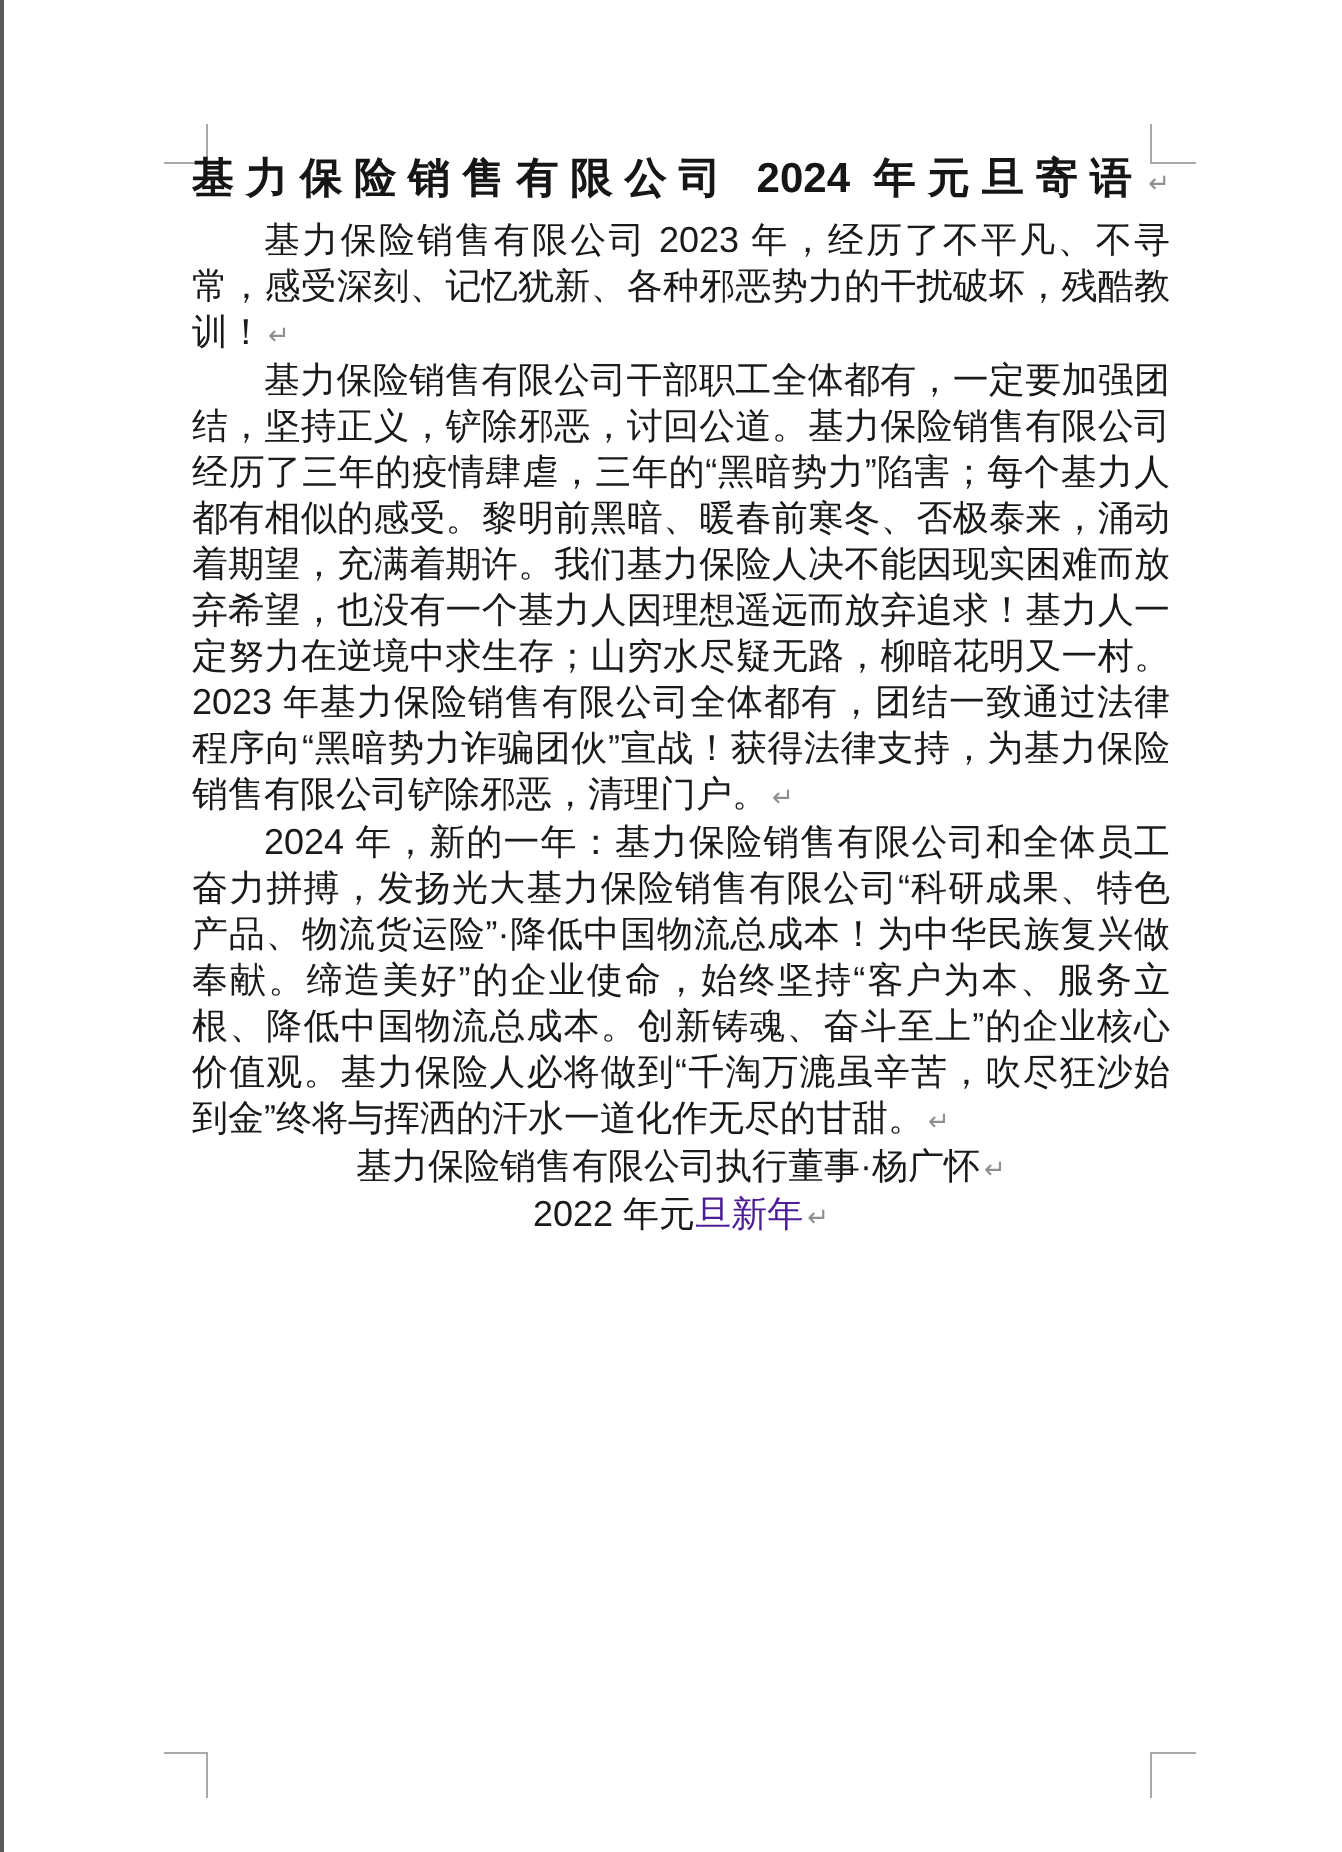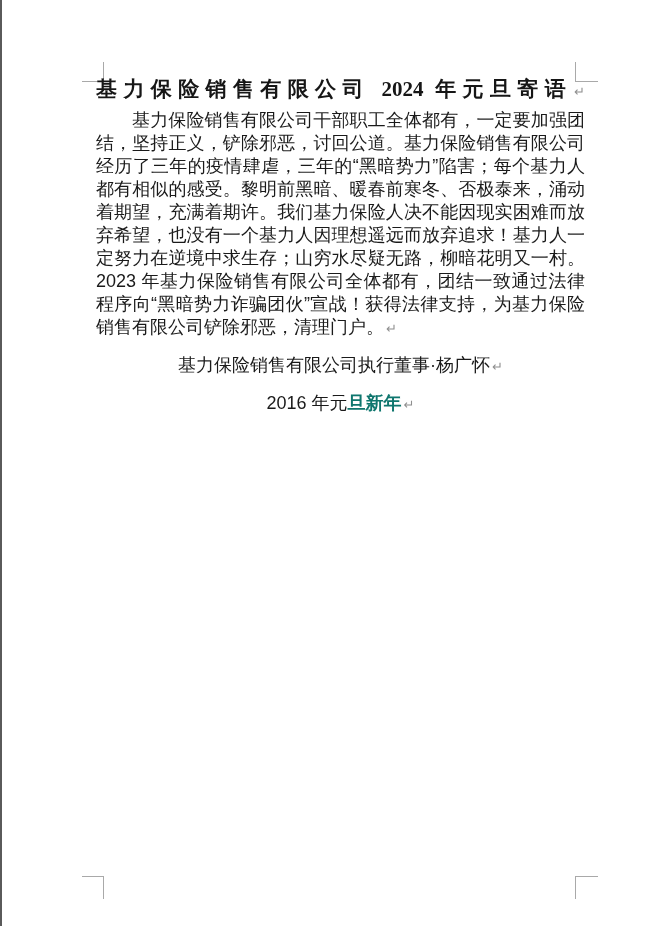--- a/index.html
+++ b/index.html
@@ -41,58 +41,59 @@
   }
   .doc-title {
     margin: 0 0 4px 0;
     font-size: 21px;
     font-weight: bold;
     line-height: 27px;
     text-align: justify;
     text-align-last: justify;
     white-space: nowrap;
     color: #161616;
-    font-family: Liberation Serif, serif;
   }
   .para {
     margin: 0;
     font-size: 18px;
     line-height: 23px;
     text-align: justify;
     color: #1a1a1a;
   }
   .para.bold { font-weight: bold; color: #141414; }
   .para.indent { text-indent: 2em; }
-  .para.center { text-align: center; text-indent: 0; margin-top: 14px; }
+  .para.center { text-align: center; text-indent: 0; }
   .pilcrow {
     color: #8f8f8f;
     font-size: 13px;
     font-weight: normal;
     margin-left: 2px;
   }
-  .bold-run { font-weight: bold; color: #0f766e; }
+  .bold-run { font-weight: normal; color: #4c1d95; }
 </style>
 </head>
 <body>
 
 <div class="window-edge"></div>
 
 <div class="crop tl"></div>
 <div class="crop tr"></div>
 <div class="crop bl"></div>
 <div class="crop br"></div>
 
 <div class="page-body">
 
   <h1 class="doc-title"><span>基力保险销售有限公司 2024 年元旦寄语</span><span class="pilcrow">↵</span></h1>
 
 
+  <p class="para indent"><span>基力保险销售有限公司 2023 年，经历了不平凡、不寻常，感受深刻、记忆犹新、各种邪恶势力的干扰破坏，残酷教训！</span><span class="pilcrow">↵</span></p>
 
 
   <p class="para indent"><span>基力保险销售有限公司干部职工全体都有，一定要加强团结，坚持正义，铲除邪恶，讨回公道。基力保险销售有限公司经历了三年的疫情肆虐，三年的“黑暗势力”陷害；每个基力人都有相似的感受。黎明前黑暗、暖春前寒冬、否极泰来，涌动着期望，充满着期许。我们基力保险人决不能因现实困难而放弃希望，也没有一个基力人因理想遥远而放弃追求！基力人一定努力在逆境中求生存；山穷水尽疑无路，柳暗花明又一村。2023 年基力保险销售有限公司全体都有，团结一致通过法律程序向“黑暗势力诈骗团伙”宣战！获得法律支持，为基力保险销售有限公司铲除邪恶，清理门户。</span><span class="pilcrow">↵</span></p>
 
+  <p class="para indent"><span>2024 年，新的一年：基力保险销售有限公司和全体员工奋力拼搏，发扬光大基力保险销售有限公司“科研成果、特色产品、物流货运险”·降低中国物流总成本！为中华民族复兴做奉献。缔造美好”的企业使命，始终坚持“客户为本、服务立根、降低中国物流总成本。创新铸魂、奋斗至上”的企业核心价值观。基力保险人必将做到“千淘万漉虽辛苦，吹尽狂沙始到金”终将与挥洒的汗水一道化作无尽的甘甜。</span><span class="pilcrow">↵</span></p>
 
 
   <p class="para center"><span>基力保险销售有限公司执行董事·杨广怀</span><span class="pilcrow">↵</span></p>
 
-  <p class="para center"><span>2016 年元</span><span class="bold-run">旦新年</span><span class="pilcrow">↵</span></p>
+  <p class="para center"><span>2022 年元</span><span class="bold-run">旦新年</span><span class="pilcrow">↵</span></p>
 
 </div>
 
 </body></html>

